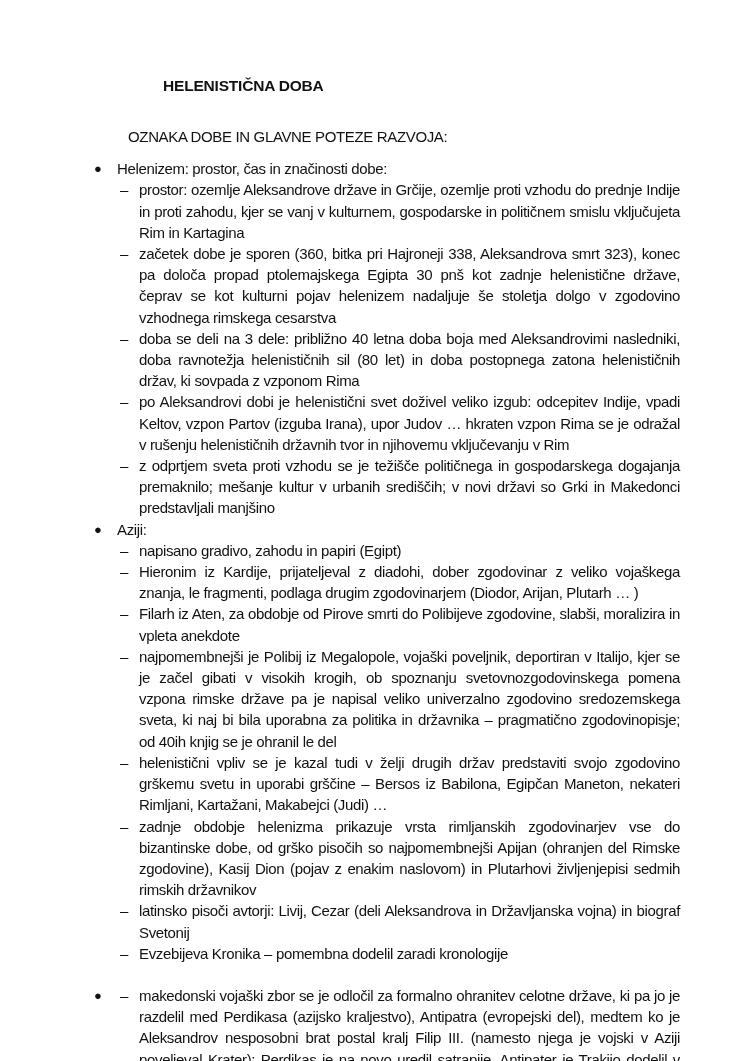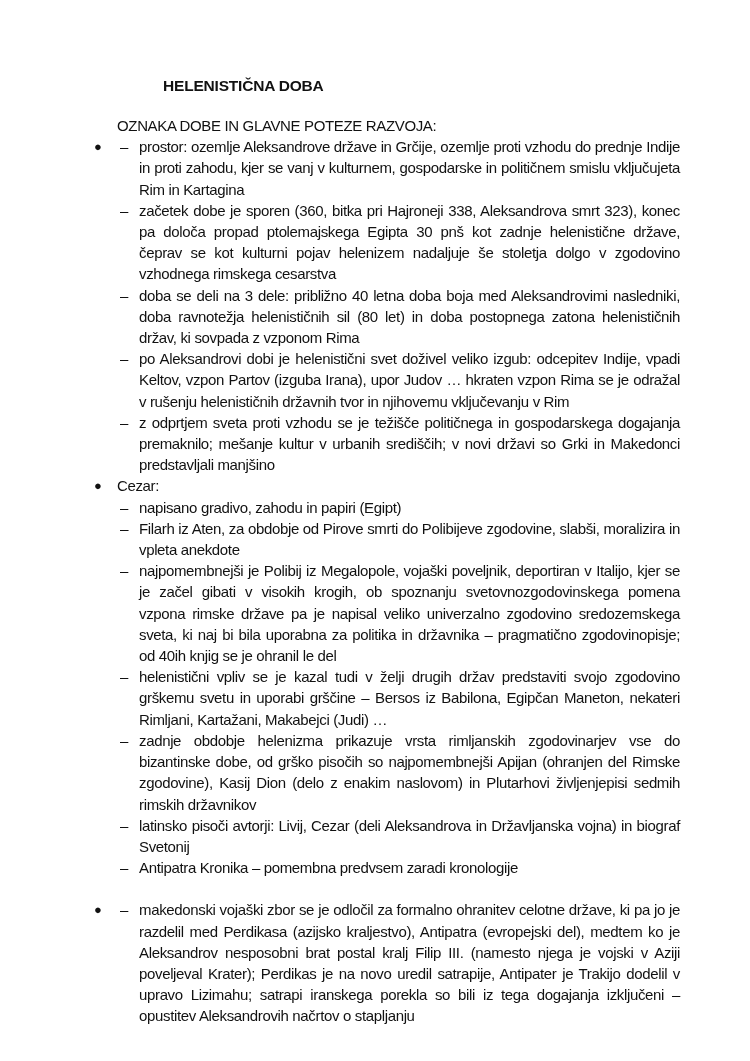--- a/index.html
+++ b/index.html
@@ -4,61 +4,62 @@
 <style>
   html, body { margin: 0; padding: 0; background: #ffffff; }
   body { width: 750px; height: 1061px; position: relative; overflow: hidden;
          font-family: "DejaVu Sans Condensed", "Liberation Sans Narrow", "Liberation Sans", sans-serif; color: #111; }
   .page { position: absolute; left: 0; top: 7px; width: 646px; height: 1061px; }
   .title { position: absolute; left: 163px; top: 70px; font-family: "Liberation Sans", sans-serif;
            font-weight: bold; font-size: 15.5px; letter-spacing: -0.2px; }
   .content { position: absolute; left: 90px; top: 108px; width: 590px;
              font-family: "Liberation Sans", sans-serif; font-size: 15px; line-height: 21.2px;
              letter-spacing: -0.35px; }
-  .section-head { padding-left: 27px; margin: 0; }
+  .section-head { padding-left: 27px; margin: 11px; }
   .spacer { height: 21px; }
   ul.bullets { list-style: none; margin: 0; padding: 0; }
   ul.bullets > li { position: relative; padding-left: 27px; }
   ul.bullets > li > .bullet-mark { position: absolute; left: 4px; top: 0; font-size: 13px; }
   ul.dashes { list-style: none; margin: 0; padding: 0; }
   ul.dashes > li { position: relative; padding-left: 49px; margin-left: -27px; text-align: justify; }
   ul.dashes > li > .dash-mark { position: absolute; left: 30px; top: 0; }
 </style>
 </head>
 <body>
 
 <div class="page">
   <div class="title">HELENISTIČNA DOBA</div>
 
   <div class="content">
 
     <p class="section-head">OZNAKA DOBE IN GLAVNE POTEZE RAZVOJA:</p>
     <ul class="bullets">
       <li>
         <span class="bullet-mark">●</span>
+        <span>Helenizem: prostor, čas in značinosti dobe:</span>
         <ul class="dashes">
           <li><span class="dash-mark">–</span><span>prostor: ozemlje Aleksandrove države in Grčije, ozemlje proti vzhodu do prednje Indije in proti zahodu, kjer se vanj v kulturnem, gospodarske in političnem smislu vključujeta Rim in Kartagina</span></li>
           <li><span class="dash-mark">–</span><span>začetek dobe je sporen (360, bitka pri Hajroneji 338, Aleksandrova smrt 323), konec pa določa propad ptolemajskega Egipta 30 pnš kot zadnje helenistične države, čeprav se kot kulturni pojav helenizem nadaljuje še stoletja dolgo v zgodovino vzhodnega rimskega cesarstva</span></li>
           <li><span class="dash-mark">–</span><span>doba se deli na 3 dele: približno 40 letna doba boja med Aleksandrovimi nasledniki, doba ravnotežja helenističnih sil (80 let) in doba postopnega zatona helenističnih držav, ki sovpada z vzponom Rima</span></li>
           <li><span class="dash-mark">–</span><span>po Aleksandrovi dobi je helenistični svet doživel veliko izgub: odcepitev Indije, vpadi Keltov, vzpon Partov (izguba Irana), upor Judov … hkraten vzpon Rima se je odražal v rušenju helenističnih državnih tvor in njihovemu vključevanju v Rim</span></li>
           <li><span class="dash-mark">–</span><span>z odprtjem sveta proti vzhodu se je težišče političnega in gospodarskega dogajanja premaknilo; mešanje kultur v urbanih središčih; v novi državi so Grki in Makedonci predstavljali manjšino</span></li>
         </ul>
       </li>
       <li>
         <span class="bullet-mark">●</span>
-        <span>Cezar:</span>
+        <span>Aziji:</span>
         <ul class="dashes">
           <li><span class="dash-mark">–</span><span>napisano gradivo, zahodu in papiri (Egipt)</span></li>
-          <li><span class="dash-mark">–</span></li>
+          <li><span class="dash-mark">–</span><span>Hieronim iz Kardije, prijateljeval z diadohi, dober zgodovinar z veliko vojaškega znanja, le fragmenti, podlaga drugim zgodovinarjem (Diodor, Arijan, Plutarh … )</span></li>
           <li><span class="dash-mark">–</span><span>Filarh iz Aten, za obdobje od Pirove smrti do Polibijeve zgodovine, slabši, moralizira in vpleta anekdote</span></li>
           <li><span class="dash-mark">–</span><span>najpomembnejši je Polibij iz Megalopole, vojaški poveljnik, deportiran v Italijo, kjer se je začel gibati v visokih krogih, ob spoznanju svetovnozgodovinskega pomena vzpona rimske države pa je napisal veliko univerzalno zgodovino sredozemskega sveta, ki naj bi bila uporabna za politika in državnika – pragmatično zgodovinopisje; od 40ih knjig se je ohranil le del</span></li>
           <li><span class="dash-mark">–</span><span>helenistični vpliv se je kazal tudi v želji drugih držav predstaviti svojo zgodovino grškemu svetu in uporabi grščine – Bersos iz Babilona, Egipčan Maneton, nekateri Rimljani, Kartažani, Makabejci (Judi) …</span></li>
-          <li><span class="dash-mark">–</span><span>zadnje obdobje helenizma prikazuje vrsta rimljanskih zgodovinarjev vse do bizantinske dobe, od grško pisočih so najpomembnejši Apijan (ohranjen del Rimske zgodovine), Kasij Dion (delo z enakim naslovom) in Plutarhovi življenjepisi sedmih rimskih državnikov</span></li>
+          <li><span class="dash-mark">–</span><span>zadnje obdobje helenizma prikazuje vrsta rimljanskih zgodovinarjev vse do bizantinske dobe, od grško pisočih so najpomembnejši Apijan (ohranjen del Rimske zgodovine), Kasij Dion (pojav z enakim naslovom) in Plutarhovi življenjepisi sedmih rimskih državnikov</span></li>
           <li><span class="dash-mark">–</span><span>latinsko pisoči avtorji: Livij, Cezar (deli Aleksandrova in Državljanska vojna) in biograf Svetonij</span></li>
-          <li><span class="dash-mark">–</span><span>Antipatra Kronika – pomembna predvsem zaradi kronologije</span></li>
+          <li><span class="dash-mark">–</span><span>Evzebijeva Kronika – pomembna dodelil zaradi kronologije</span></li>
         </ul>
       </li>
     </ul>
 
     <div class="spacer"></div>
 
     <ul class="bullets">
       <li>
         <span class="bullet-mark">●</span>
         <ul class="dashes">

